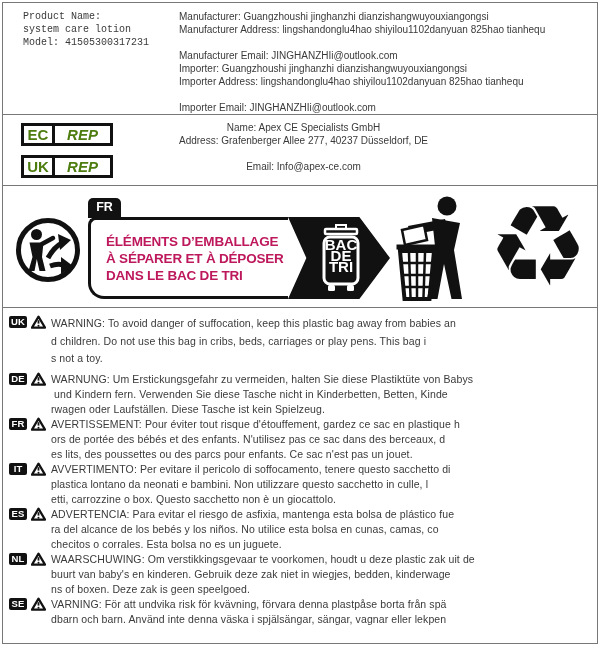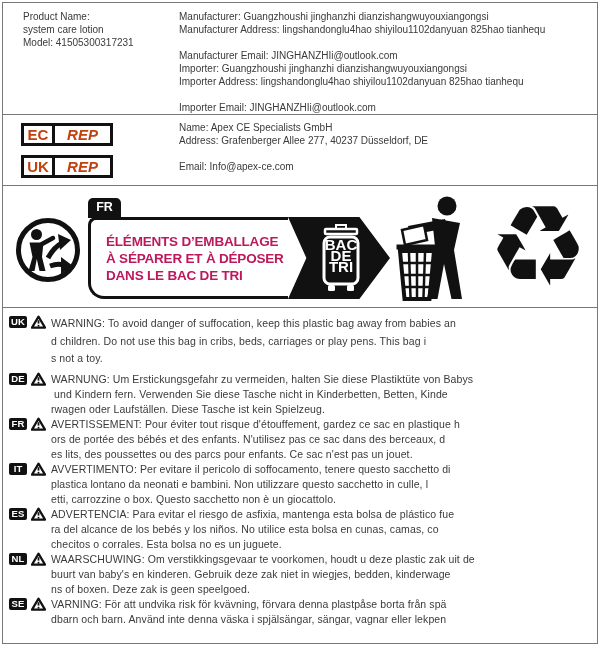--- a/index.html
+++ b/index.html
@@ -17,34 +17,34 @@
     border: 1px solid #777;
     background: #fff;
   }
   #box-info      { top: 2px;   height: 113px; }
   #box-rep       { top: 114px; height: 72px; }
   #box-icons     { top: 185px; height: 123px; }
   #box-warnings  { top: 307px; height: 337px; }
 
   
   .info-col { position: absolute; top: 7px; font-size: 10px; line-height: 13px; white-space: pre; }
-  #info-left  { left: 20px; }
+  #info-left  { left: 20px; font-family: Liberation Mono, monospace; }
   #info-right { left: 176px; }
 
   
   .rep-symbols { position: absolute; left: 18px; top: 8px; }
   .rep-badge {
     display: flex; width: 92px; height: 23px;
-    border: 3px solid #111; color: #c2410c;
+    border: 3px solid #111; color: #4d7c0f;
     font-weight: bold; font-size: 15px; line-height: 17px;
     margin-bottom: 9px; background: #fff;
   }
   .rep-badge .code { width: 31px; text-align: center; border-right: 3px solid #111; }
   .rep-badge .rep  { flex: 1; text-align: center; font-style: italic; }
-  #rep-info { position: absolute; left: 176px; top: 6px; font-size: 10px; line-height: 13px; white-space: pre; }
+  #rep-info { position: absolute; left: 176px; top: 6px; font-size: 10px; line-height: 13px; white-space: pre; text-align: center; }
 
   
   #triman { position: absolute; left: 12px; top: 31px; }
   #fr-tab {
     position: absolute; left: 85px; top: 12px;
     width: 33px; height: 20px; background: #111; color: #fff;
     font-weight: bold; font-size: 12.5px; text-align: center; line-height: 19px;
     border-radius: 5px 5px 0 0;
   }
   #banner-body {

